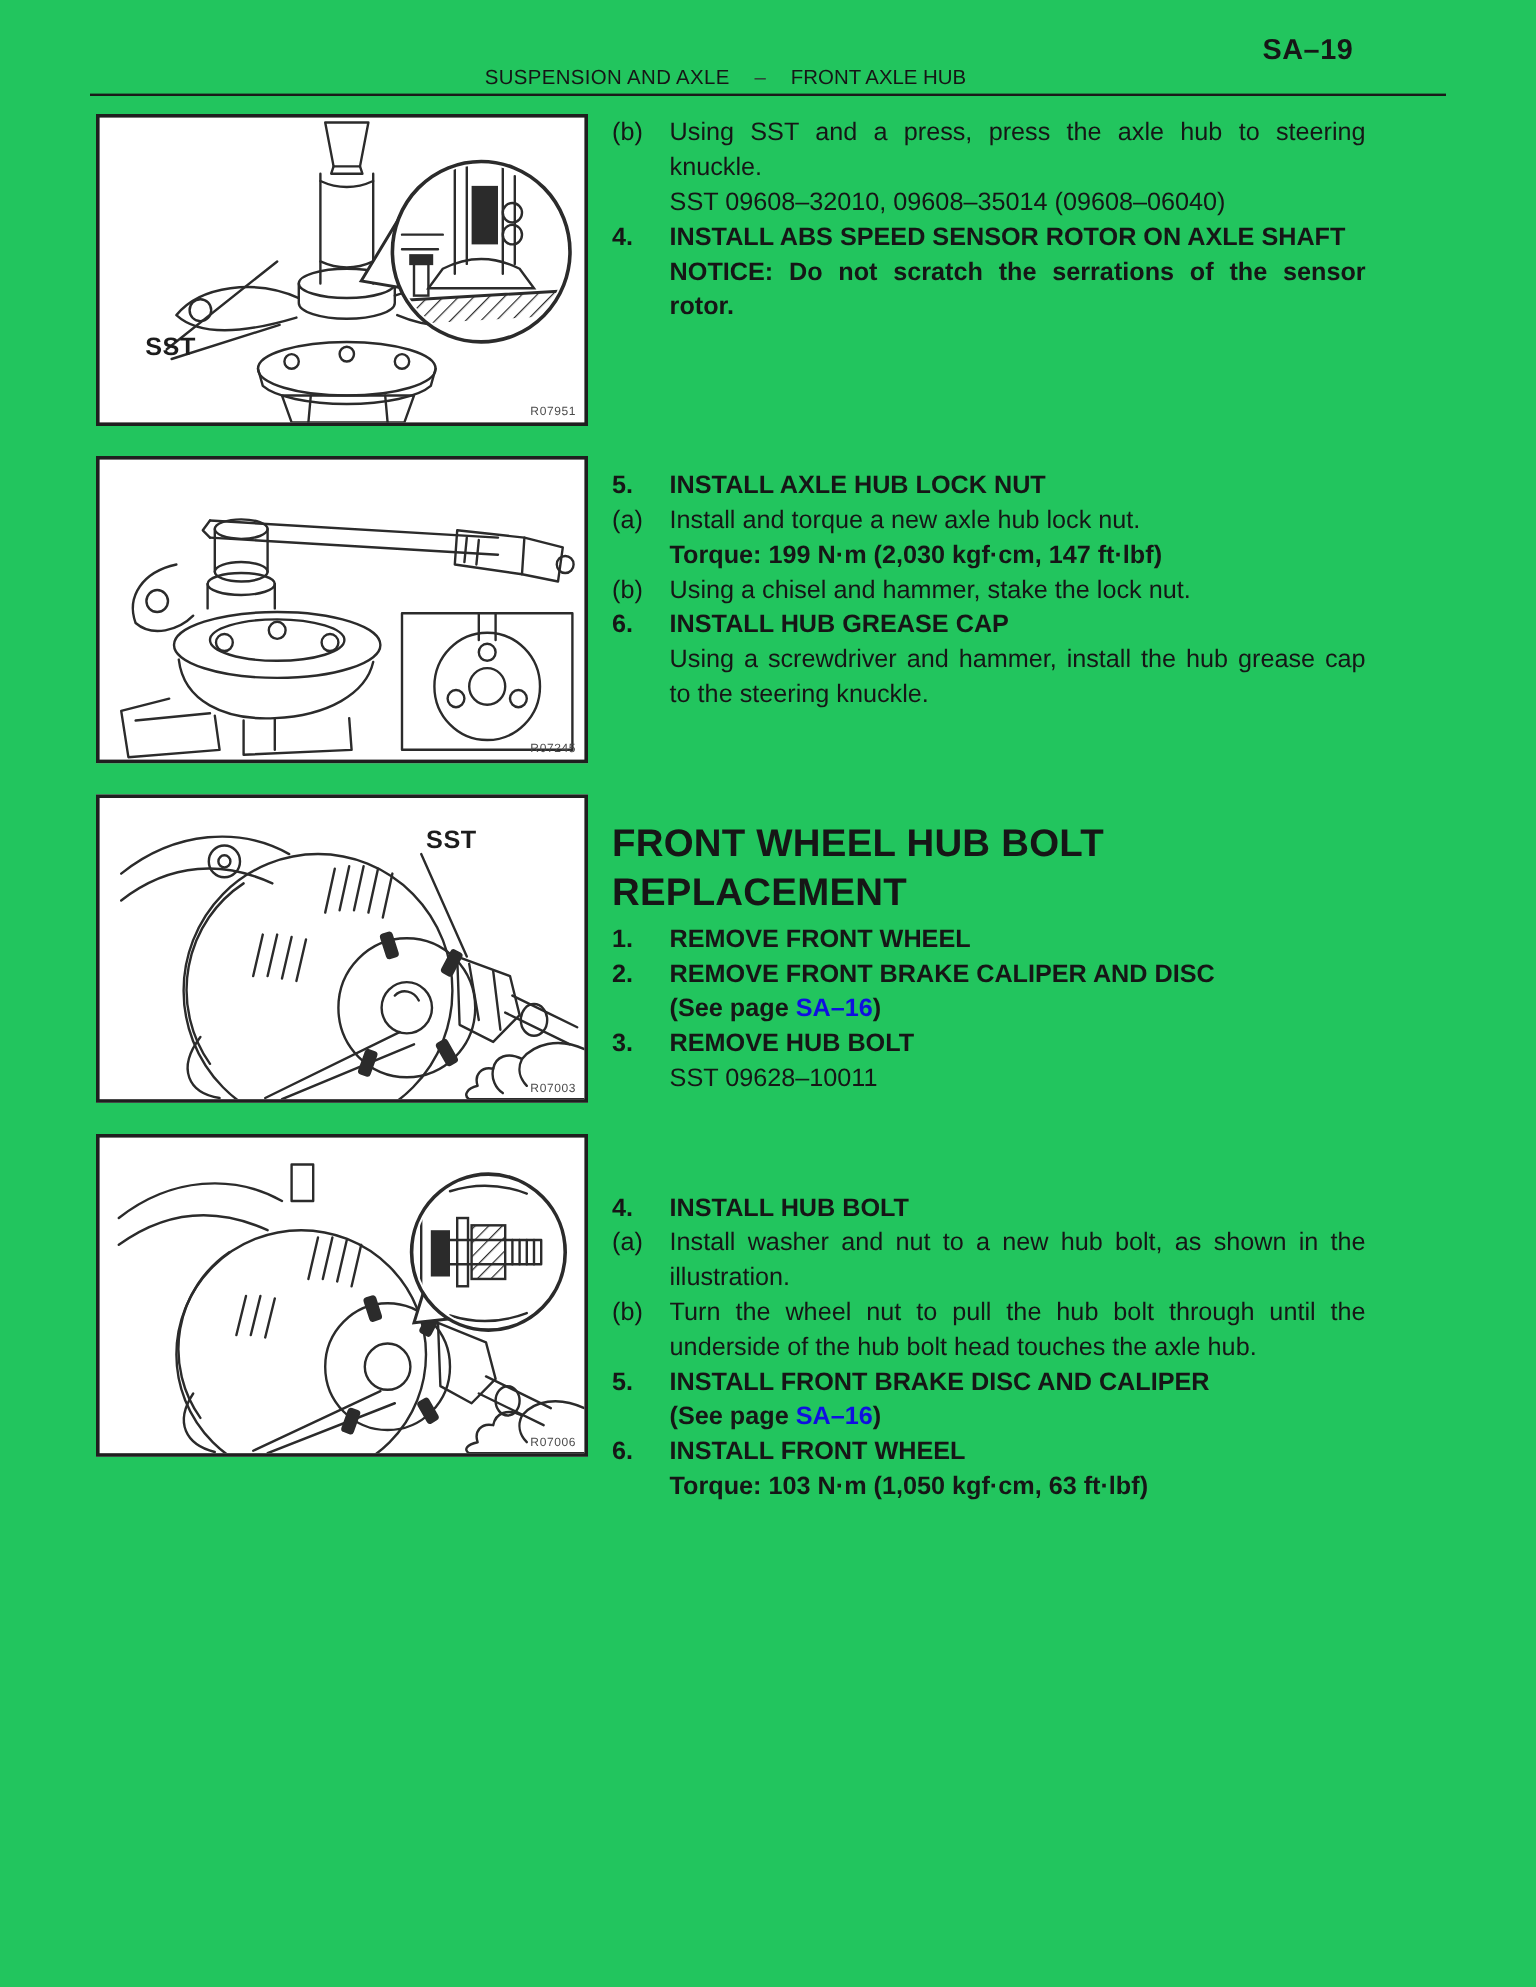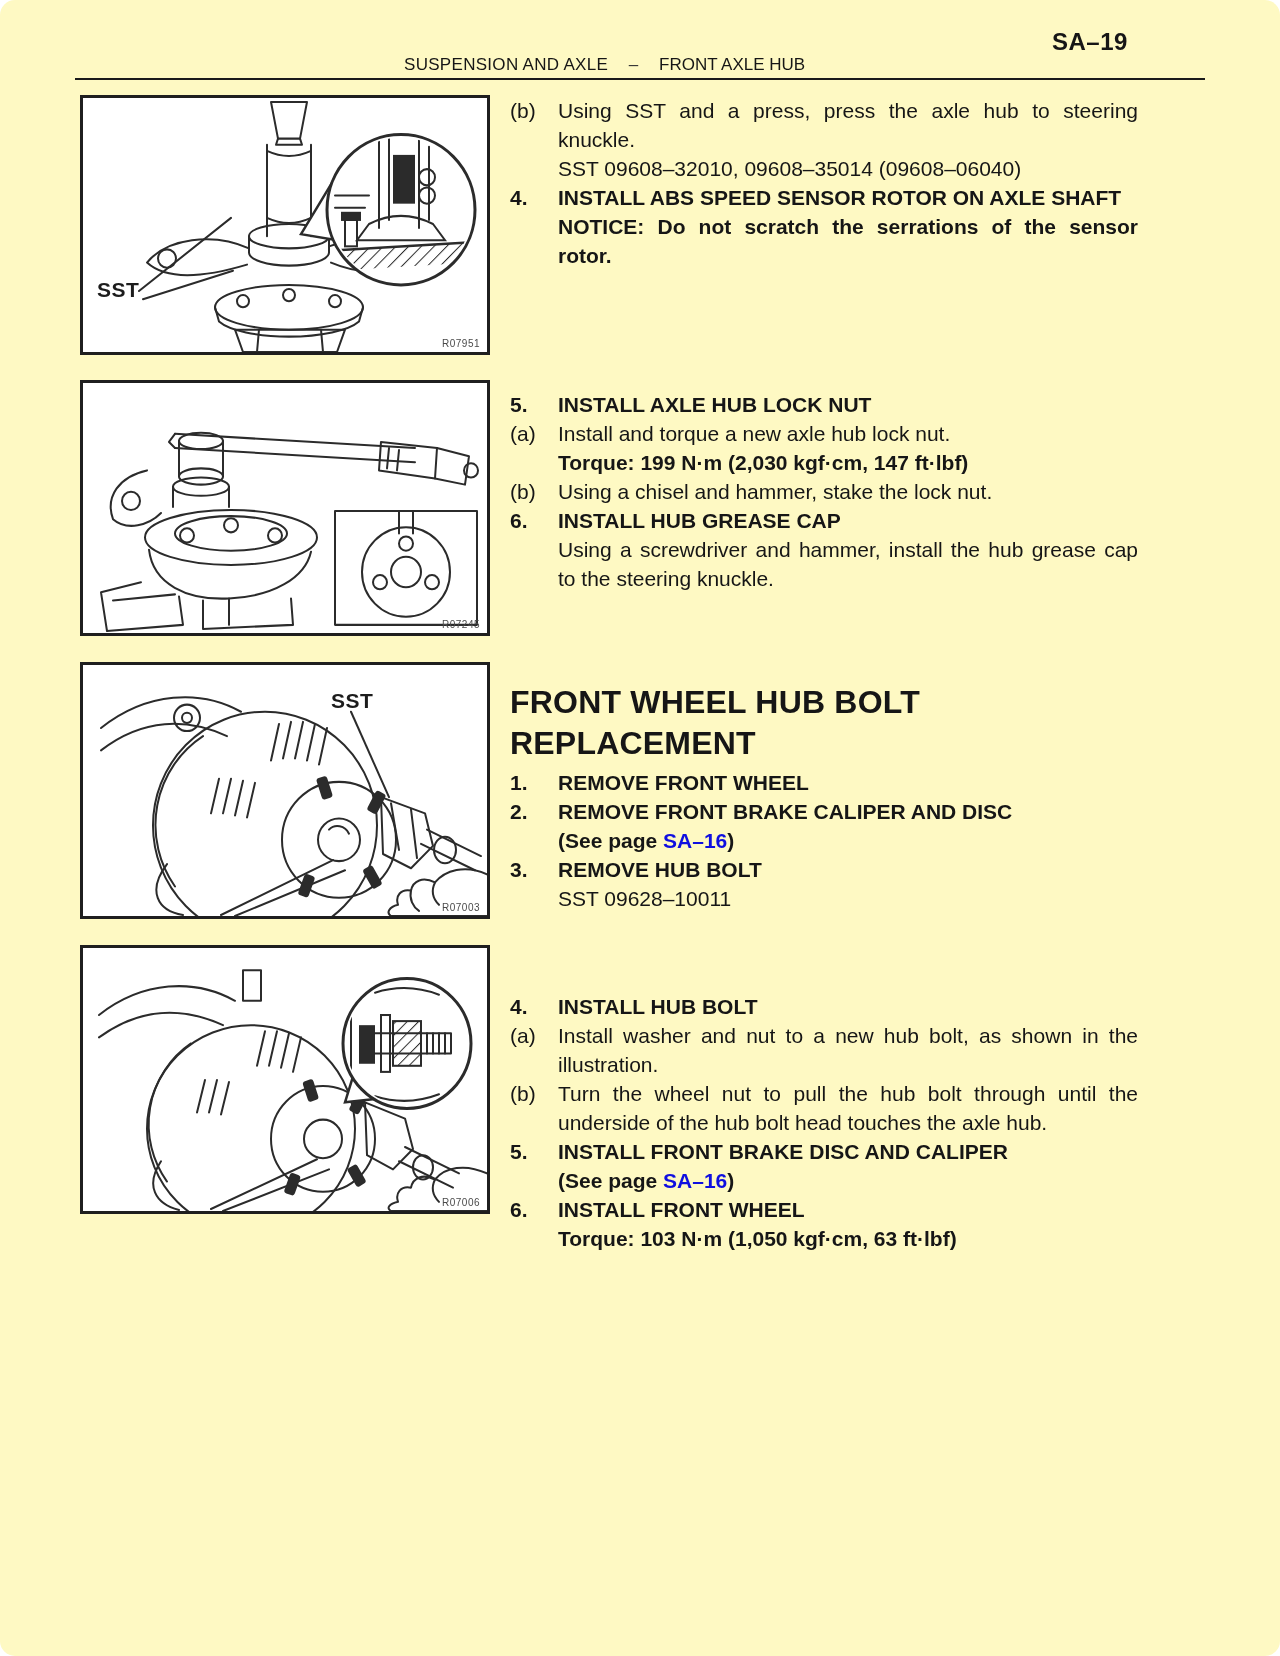--- a/index.html
+++ b/index.html
@@ -1,32 +1,32 @@
 <!DOCTYPE html>
 <html style="--link-blue: #0f0fe0; --text-black: #161616; --line-black: #1a1a1a;"><head>
 <meta charset="utf-8">
 <style>
   html,body{margin:0;padding:0;background:#ffffff;}
   body{width:1280px;height:1656px;position:relative;font-family:"Liberation Sans",sans-serif;color:var(--text-black,#161616);}
-  .page{position:absolute;inset:0;background:#fef9c3;overflow:hidden;border-radius:15px;}
+  .page{position:absolute;inset:0;background:#22c55e;overflow:hidden;}
 
   .page-number{position:absolute;top:28px;left:1052px;font-size:24px;font-weight:bold;letter-spacing:.5px;}
   .header-line{position:absolute;top:55px;left:404px;font-size:17px;white-space:nowrap;}
   .header-line .sec{font-weight:normal;letter-spacing:.3px;}
   .header-line .sep{margin:0 16px;color:#333;}
   .header-rule{position:absolute;top:78px;left:75px;width:1130px;border-top:2.5px solid var(--line-black,#1a1a1a);}
 
   .figure{position:absolute;left:80px;width:404px;border:3px solid #1f1f1f;background:#fff;}
   .figure svg{display:block;width:100%;height:100%;}
   #fig1{top:95px;height:254px;}
   #fig2{top:380px;height:250px;}
   #fig3{top:662px;height:251px;}
   #fig4{top:945px;height:263px;}
   .fig-code{position:absolute;right:7px;bottom:3px;font-size:10px;color:#4a4a4a;letter-spacing:.5px;}
-  .fig-label{position:absolute;font-size:21px;font-weight:bold;color:#1c1c1c;letter-spacing:.5px;}
+  .fig-label{position:absolute;font-size:21px;font-weight:bold;color:#1c1c1c;letter-spacing:.5px;margin-left:24px;}
 
   .textcol{position:absolute;left:510px;width:630px;}
   #block1{top:96px;}
   #block2{top:390px;}
   #block3{top:768px;}
   #block4{top:992px;}
   .row{display:grid;grid-template-columns:48px 580px;font-size:21px;line-height:29px;}
   .row .marker{white-space:nowrap;}
   .bold{font-weight:bold;}
   .justify{text-align:justify;}

